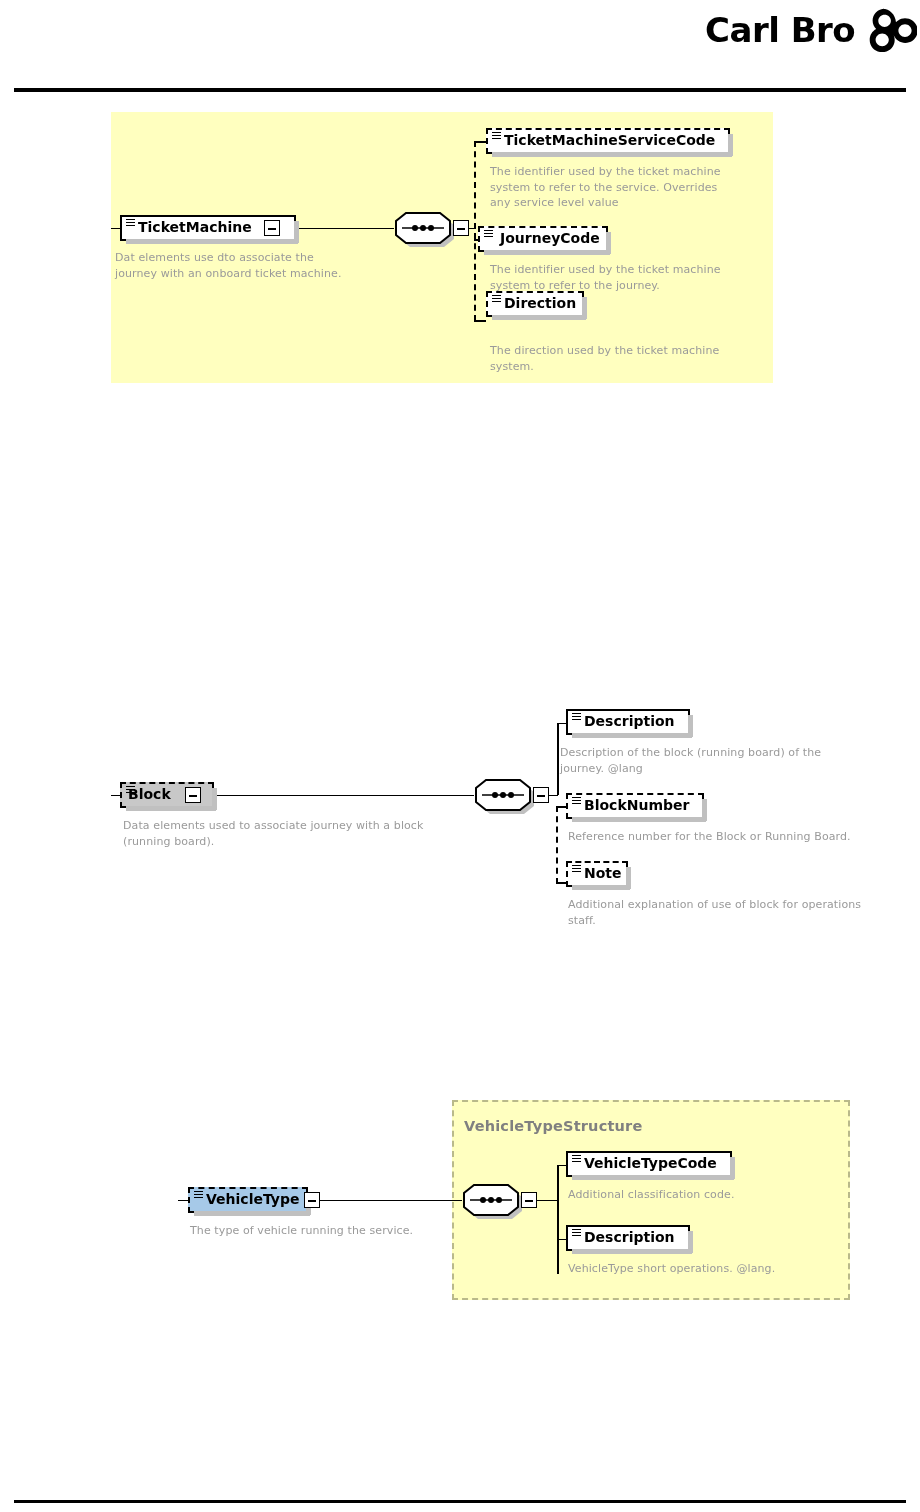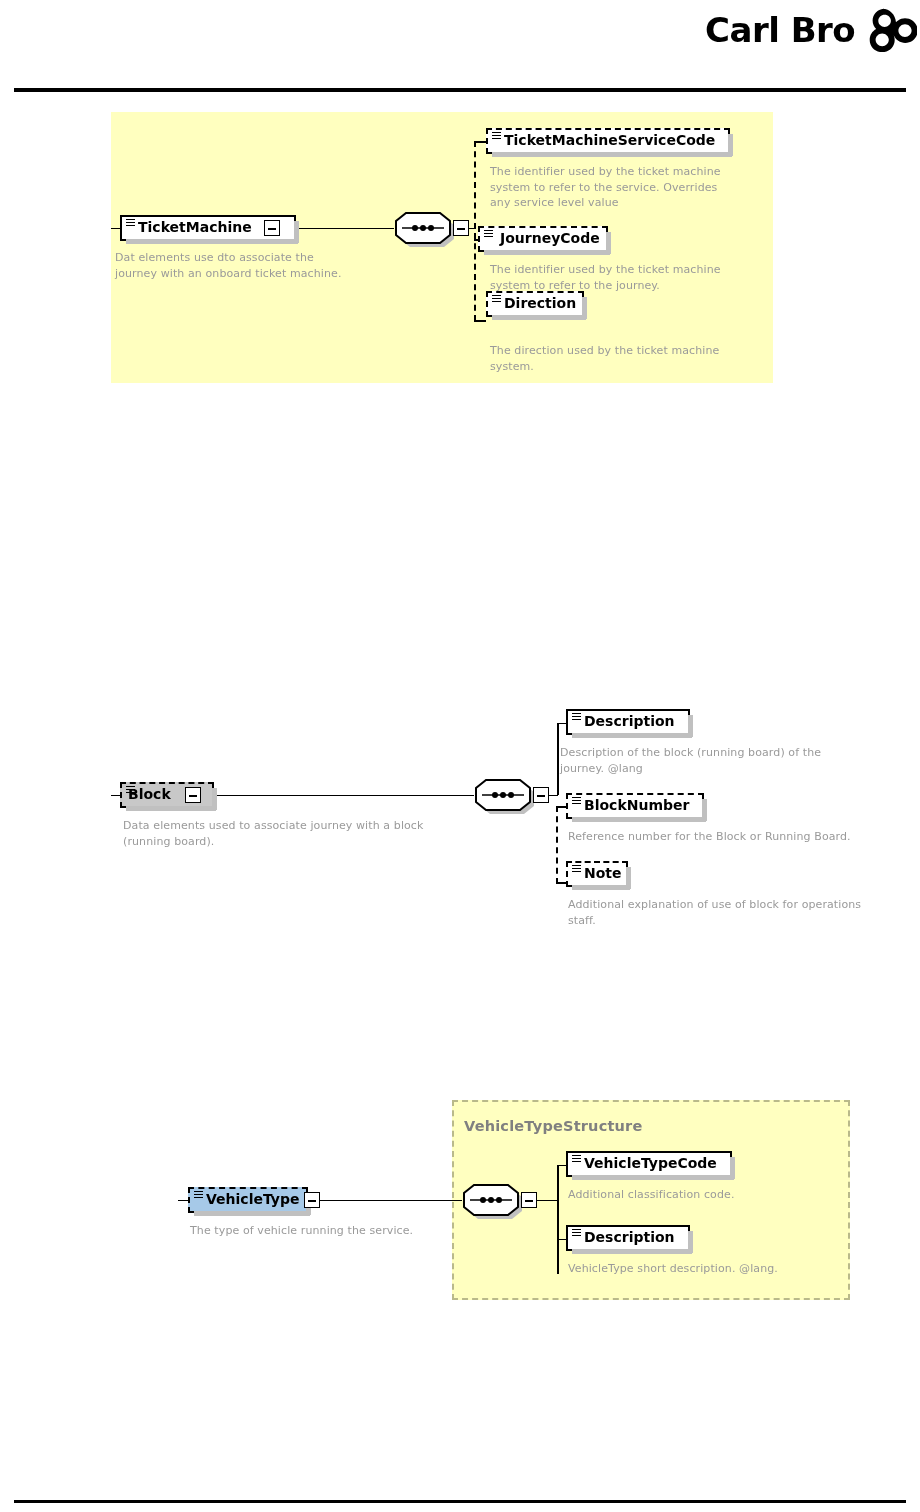--- a/index.html
+++ b/index.html
@@ -304,17 +304,17 @@
     <div class="anno" style="left:568px;top:1187px;width:300px;">Additional classification code.</div>
 
     <div class="node solid shadow" style="left:566px;top:1225px;width:124px;">
       <span class="glyph">
           <i></i>
           <i></i>
           <i></i>
         </span>
       <span class="lbl">Description</span>
     </div>
-    <div class="anno" style="left:568px;top:1261px;width:320px;">VehicleType short description. @lang.</div>
+    <div class="anno" style="left:568px;top:1261px;width:320px;">VehicleType short operations. @lang.</div>
   </div>
 
   <div class="rule-bottom"></div>
 </div>
 
 </body></html>

